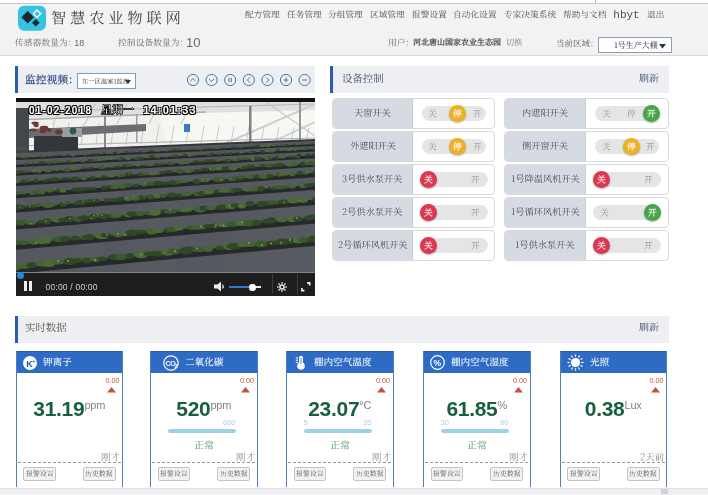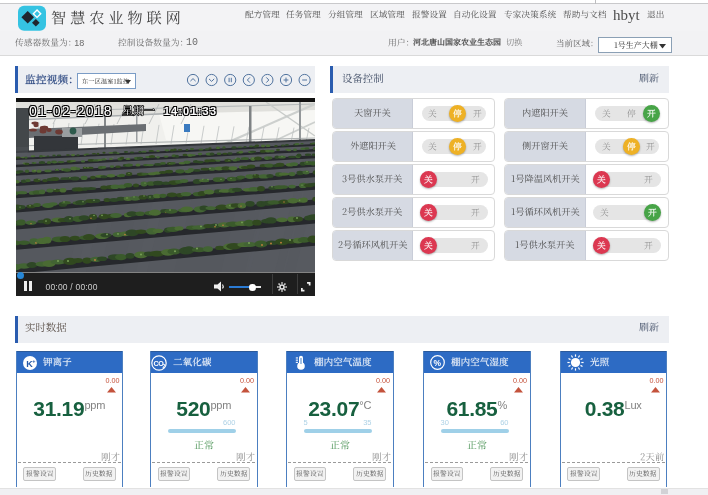--- a/index.html
+++ b/index.html
@@ -212,21 +212,21 @@
       </svg>
       <svg style="display:block" width="43.5" height="10.3">
         <g fill="#4c4c4c" transform="translate(0 7.66) scale(0.087 -0.087)">
           <use href="#u5E2E" xlink:href="#u5E2E" x="0"></use>
           <use href="#u52A9" xlink:href="#u52A9" x="100.0"></use>
           <use href="#u4E0E" xlink:href="#u4E0E" x="200.0"></use>
           <use href="#u6587" xlink:href="#u6587" x="300.0"></use>
           <use href="#u6863" xlink:href="#u6863" x="400.0"></use>
         </g>
       </svg>
-      <span style="font-family:Liberation Serif, serif;font-size:15px;color:#4c4c4c;line-height:10px">hbyt</span>
+      <span style="font-family:Liberation Mono, monospace;font-size:11px;color:#4c4c4c;line-height:10px">hbyt</span>
       <svg style="display:block" width="17.4" height="10.3">
         <g fill="#4c4c4c" transform="translate(0 7.66) scale(0.087 -0.087)">
           <use href="#u9000" xlink:href="#u9000" x="0"></use>
           <use href="#u51FA" xlink:href="#u51FA" x="100.0"></use>
         </g>
       </svg>
     </div>
     <div style="position:absolute;left:0;top:31px;width:708px;height:25px;background:#f2f2f4;border-bottom:1px solid #dadada"></div>
     <div style="position:absolute;left:15px;top:38px;display:flex;gap:1px;align-items:flex-end">
       <svg style="display:block" width="58.3" height="10.4">
@@ -248,21 +248,21 @@
           <use href="#u63A7" xlink:href="#u63A7" x="0"></use>
           <use href="#u5236" xlink:href="#u5236" x="100.0"></use>
           <use href="#u8BBE" xlink:href="#u8BBE" x="200.0"></use>
           <use href="#u5907" xlink:href="#u5907" x="300.0"></use>
           <use href="#u6570" xlink:href="#u6570" x="400.0"></use>
           <use href="#u91CF" xlink:href="#u91CF" x="500.0"></use>
           <use href="#u4E3A" xlink:href="#u4E3A" x="600.0"></use>
           <use href="#uFF1A" xlink:href="#uFF1A" x="700.0"></use>
         </g>
       </svg>
-      <span style="font-family:Liberation Mono, monospace;font-size:10px;color:#6a6a6a;line-height:10px">10</span>
+      <span style="font-family:Liberation Sans, sans-serif;font-size:13px;color:#6a6a6a;line-height:10px">10</span>
     </div>
     <div style="position:absolute;left:388px;top:38px">
       <svg style="display:block" width="23.1" height="10.4">
         <g fill="#6a6a6a" transform="translate(0 7.74) scale(0.088 -0.088)">
           <use href="#u7528" xlink:href="#u7528" x="0"></use>
           <use href="#u6237" xlink:href="#u6237" x="100.0"></use>
           <use href="#uFF1A" xlink:href="#uFF1A" x="200.0"></use>
         </g>
       </svg>
     </div>
@@ -960,21 +960,21 @@
         <ellipse cx="266" cy="139.8" rx="7.0" ry="3.4" fill="#31491f"></ellipse>
         <circle cx="265" cy="140.7" r="0.9" fill="#c8823e"></circle>
         <ellipse cx="275" cy="139.4" rx="6.7" ry="2.4" fill="#31491f"></ellipse>
         <circle cx="274" cy="138.0" r="1.0" fill="#78a058"></circle>
         <ellipse cx="282" cy="138.6" rx="5.0" ry="2.9" fill="#4a6b33"></ellipse>
         <ellipse cx="288" cy="137.9" rx="6.3" ry="2.8" fill="#3a5a2b"></ellipse>
         <ellipse cx="297" cy="137.2" rx="5.5" ry="3.7" fill="#31491f"></ellipse>
       </svg>
     </div>
     <div style="position:absolute;left:29px;top:104px;display:flex;gap:9px;align-items:center">
-      <span style="font-family:'Liberation Sans',sans-serif;font-size:14px;font-weight:normal;color:#fff;text-shadow:1px 1px 0 #000,-1px -1px 0 #000,1px -1px 0 #000,-1px 1px 0 #000;letter-spacing:1.2px">01-02-2018</span>
+      <span style="font-family:'Liberation Sans',sans-serif;font-size:10px;font-weight:bold;color:#fff;text-shadow:1px 1px 0 #000,-1px -1px 0 #000,1px -1px 0 #000,-1px 1px 0 #000;letter-spacing:1.2px">01-02-2018</span>
       <svg style="display:block" width="33.0" height="13.0">
         <g fill="#fff" stroke="#000" stroke-width="11.8" paint-order="stroke" stroke-linejoin="round" transform="translate(0 9.68) scale(0.11 -0.11)">
           <use href="#u661F" xlink:href="#u661F" x="0"></use>
           <use href="#u671F" xlink:href="#u671F" x="100.0"></use>
           <use href="#u4E00" xlink:href="#u4E00" x="200.0"></use>
         </g>
       </svg>
       <span style="font-family:'Liberation Sans',sans-serif;font-size:11px;font-weight:bold;color:#fff;text-shadow:1px 1px 0 #000,-1px -1px 0 #000,1px -1px 0 #000,-1px 1px 0 #000;letter-spacing:1.2px">14:01:33</span>
     </div>
     <div style="position:absolute;left:16px;top:272px;width:299px;height:24px;background:#1e1e1e"></div>
@@ -1452,21 +1452,21 @@
               <use href="#u6570" xlink:href="#u6570" x="200.0"></use>
               <use href="#u636E" xlink:href="#u636E" x="300.0"></use>
             </g>
           </svg>
         </div>
       </div>
     </div>
     <div style="position:absolute;left:150px;top:351px;width:107.5px;height:136px;background:#fff;border-left:1px solid #4c7fc0;border-right:1px solid #4c7fc0;box-sizing:border-box">
       <div style="position:relative;left:0;top:0;right:0;bottom:0">
         <div style="position:absolute;left:0;top:0;width:100%;height:22px;background:#2d6bc4;border-top:1px solid #2b5a9b;display:flex;align-items:center">
-          <div style="margin-left:0">
+          <div style="margin-left:12px">
             <svg width="16" height="16" style="display:block">
               <circle cx="8" cy="8" r="7.2" fill="none" stroke="#fff" stroke-width="1.2"></circle>
               <text x="2.4" y="10.8" font-family="Liberation Sans" font-size="7.2" font-weight="bold" fill="#fff" letter-spacing="-0.4">CO</text>
               <text x="11.6" y="13" font-family="Liberation Sans" font-size="5" font-weight="bold" fill="#fff">2</text>
             </svg>
           </div>
           <div style="margin-left:6px">
             <svg style="display:block" width="38.4" height="11.3">
               <g fill="#fff" stroke="#fff" stroke-width="2.1" transform="translate(0 8.45) scale(0.096 -0.096)">
                 <use href="#u4E8C" xlink:href="#u4E8C" x="0"></use>

